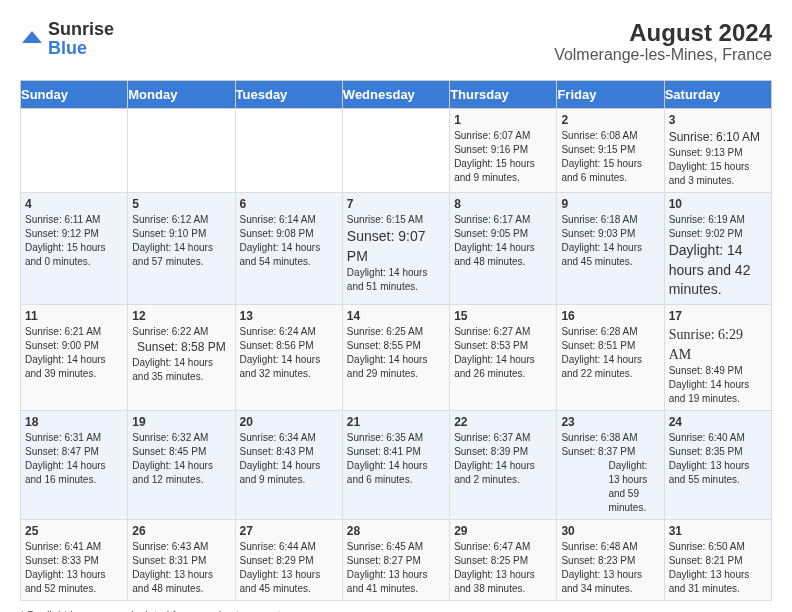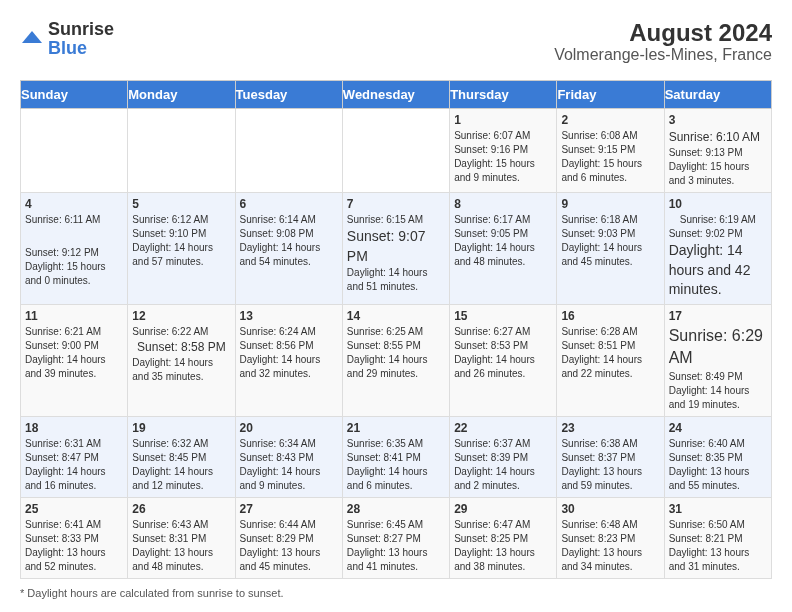--- a/index.html
+++ b/index.html
@@ -148,21 +148,21 @@
           <span class="day-number">3</span>
           <div style="font-size: 12px; line-height: 1.4;">Sunrise: 6:10 AM</div>
           <div style="font-size: 10px; line-height: 1.4;">Sunset: 9:13 PM</div>
           <div style="font-size: 10px; line-height: 1.4;">Daylight: 15 hours and 3 minutes.</div>
         </td>
       </tr>
       <tr>
         <td>
           <span class="day-number">4</span>
           <div style="font-size: 10px; line-height: 1.4;">Sunrise: 6:11 AM</div>
-          <div style="font-size: 10px; line-height: 1.4; margin-top: 19px;">Sunset: 9:12 PM</div>
+          <div style="font-size: 10px; line-height: 1.4;">Sunset: 9:12 PM</div>
           <div style="font-size: 10px; line-height: 1.4;">Daylight: 15 hours and 0 minutes.</div>
         </td>
         <td>
           <span class="day-number">5</span>
           <div style="font-size: 10px; line-height: 1.4;">Sunrise: 6:12 AM</div>
           <div style="font-size: 10px; line-height: 1.4;">Sunset: 9:10 PM</div>
           <div style="font-size: 10px; line-height: 1.4;">Daylight: 14 hours and 57 minutes.</div>
         </td>
         <td>
           <span class="day-number">6</span>
@@ -183,21 +183,21 @@
           <div style="font-size: 10px; line-height: 1.4;">Daylight: 14 hours and 48 minutes.</div>
         </td>
         <td>
           <span class="day-number">9</span>
           <div style="font-size: 10px; line-height: 1.4;">Sunrise: 6:18 AM</div>
           <div style="font-size: 10px; line-height: 1.4;">Sunset: 9:03 PM</div>
           <div style="font-size: 10px; line-height: 1.4;">Daylight: 14 hours and 45 minutes.</div>
         </td>
         <td>
           <span class="day-number">10</span>
-          <div style="font-size: 10px; line-height: 1.4; text-align: center;">Sunrise: 6:19 AM</div>
+          <div style="font-size: 10px; line-height: 1.4;">Sunrise: 6:19 AM</div>
           <div style="font-size: 10px; line-height: 1.4;">Sunset: 9:02 PM</div>
           <div style="font-size: 14px; line-height: 1.4;">Daylight: 14 hours and 42 minutes.</div>
         </td>
       </tr>
       <tr>
         <td>
           <span class="day-number">11</span>
           <div style="font-size: 10px; line-height: 1.4;">Sunrise: 6:21 AM</div>
           <div style="font-size: 10px; line-height: 1.4;">Sunset: 9:00 PM</div>
           <div style="font-size: 10px; line-height: 1.4;">Daylight: 14 hours and 39 minutes.</div>
@@ -227,21 +227,21 @@
           <div style="font-size: 10px; line-height: 1.4;">Daylight: 14 hours and 26 minutes.</div>
         </td>
         <td>
           <span class="day-number">16</span>
           <div style="font-size: 10px; line-height: 1.4;">Sunrise: 6:28 AM</div>
           <div style="font-size: 10px; line-height: 1.4;">Sunset: 8:51 PM</div>
           <div style="font-size: 10px; line-height: 1.4;">Daylight: 14 hours and 22 minutes.</div>
         </td>
         <td>
           <span class="day-number">17</span>
-          <div style="font-size: 16px; line-height: 1.4;">Sunrise: 6:29 AM</div>
+          <div style="font-size: 14px; line-height: 1.4; font-family: Liberation Serif, serif;">Sunrise: 6:29 AM</div>
           <div style="font-size: 10px; line-height: 1.4;">Sunset: 8:49 PM</div>
           <div style="font-size: 10px; line-height: 1.4;">Daylight: 14 hours and 19 minutes.</div>
         </td>
       </tr>
       <tr>
         <td>
           <span class="day-number">18</span>
           <div style="font-size: 10px; line-height: 1.4;">Sunrise: 6:31 AM</div>
           <div style="font-size: 10px; line-height: 1.4;">Sunset: 8:47 PM</div>
           <div style="font-size: 10px; line-height: 1.4;">Daylight: 14 hours and 16 minutes.</div>
@@ -267,21 +267,21 @@
         <td>
           <span class="day-number">22</span>
           <div style="font-size: 10px; line-height: 1.4;">Sunrise: 6:37 AM</div>
           <div style="font-size: 10px; line-height: 1.4;">Sunset: 8:39 PM</div>
           <div style="font-size: 10px; line-height: 1.4;">Daylight: 14 hours and 2 minutes.</div>
         </td>
         <td>
           <span class="day-number">23</span>
           <div style="font-size: 10px; line-height: 1.4;">Sunrise: 6:38 AM</div>
           <div style="font-size: 10px; line-height: 1.4;">Sunset: 8:37 PM</div>
-          <div style="font-size: 10px; line-height: 1.4;">Daylight: 13 hours and 59 minutes.</div>
+          <div style="font-size: 10px; line-height: 1.4; margin-left: 47px;">Daylight: 13 hours and 59 minutes.</div>
         </td>
         <td>
           <span class="day-number">24</span>
           <div style="font-size: 10px; line-height: 1.4;">Sunrise: 6:40 AM</div>
           <div style="font-size: 10px; line-height: 1.4;">Sunset: 8:35 PM</div>
           <div style="font-size: 10px; line-height: 1.4;">Daylight: 13 hours and 55 minutes.</div>
         </td>
       </tr>
       <tr>
         <td>

